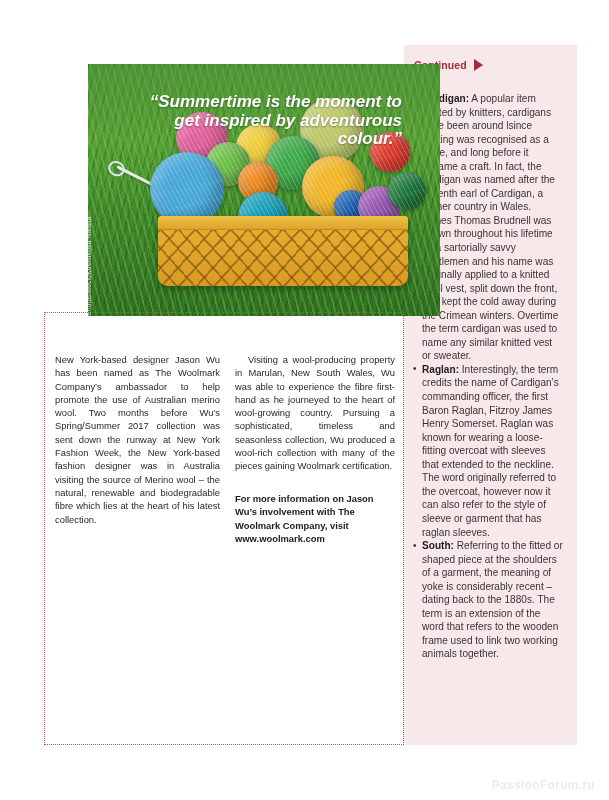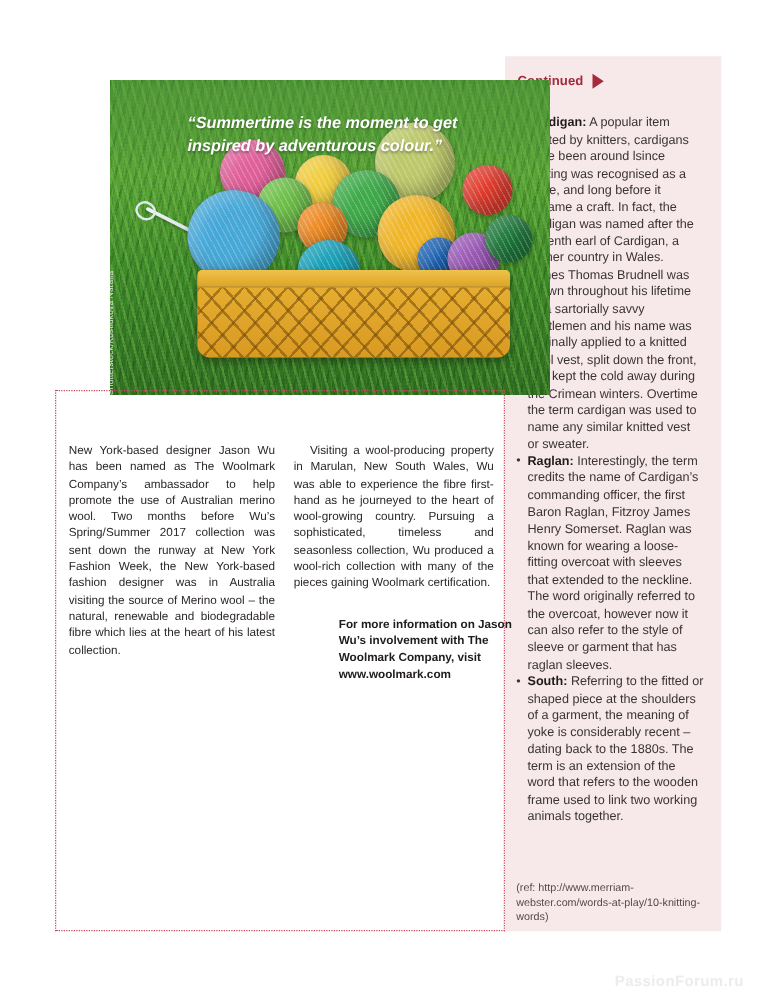--- a/index.html
+++ b/index.html
@@ -119,29 +119,30 @@
       repeating-linear-gradient(106deg, rgba(20,70,15,.22) 0 2px, rgba(0,0,0,0) 2px 8px);
   }
   #hero .blur-top {
     position: absolute;
     left: 0; top: 0; right: 0; height: 95px;
     background: linear-gradient(rgba(96,160,66,.55), rgba(96,160,66,0));
     filter: blur(6px);
   }
   #quote {
     position: absolute;
-    left: 22px;
+    left: 4px;
     top: 12px;
     width: 270px;
     color: #ffffff;
     font-style: italic;
     font-weight: bold;
-    font-size: 13px;
+    font-size: 17px;
     line-height: 18.5px;
     text-shadow: 0 1px 2px rgba(0,0,0,.35);
+    text-align: right;
   }
 
   
   #basket {
     position: absolute;
     left: 70px;
     bottom: 30px;
     width: 250px;
     height: 70px;
     background: linear-gradient(#e8b234, #d99a22);
@@ -240,21 +241,20 @@
   .body-col p.indent { text-indent: 13px; }
   #contact-block {
     position: absolute;
     left: 190px;
     top: 179px;
     width: 160px;
     font-size: 9.4px;
     line-height: 13.3px;
     font-weight: bold;
     color: #1f1b1c;
-    margin-left: 36px;
   }
 
   
   #watermark {
     position: absolute;
     right: 14px;
     bottom: 8px;
     font-size: 12px;
     letter-spacing: .3px;
     color: #ececec;
@@ -279,21 +279,20 @@
         <span class="term">Cardigan:</span><span> A popular item crafted by knitters, cardigans have been around lsince knitting was recognised as a trade, and long before it became a craft. In fact, the cardigan was named after the seventh earl of Cardigan, a former country in Wales. James Thomas Brudnell was known throughout his lifetime as a sartorially savvy gentlemen and his name was originally applied to a knitted wool vest, split down the front, that kept the cold away during the Crimean winters. Overtime the term cardigan was used to name any similar knitted vest or sweater.</span>
       </li>
       <li>
         <span class="term">Raglan:</span><span> Interestingly, the term credits the name of Cardigan’s commanding officer, the first Baron Raglan, Fitzroy James Henry Somerset. Raglan was known for wearing a loose-fitting overcoat with sleeves that extended to the neckline. The word originally referred to the overcoat, however now it can also refer to the style of sleeve or garment that has raglan sleeves.</span>
       </li>
       <li>
         <span class="term">South:</span><span> Referring to the fitted or shaped piece at the shoulders of a garment, the meaning of yoke is considerably recent – dating back to the 1880s. The term is an extension of the word that refers to the wooden frame used to link two working animals together.</span>
       </li>
     </ul>
 
-    <div id="ref-note">(ref: http://www.merriam-webster.com/words-at-play/10-knitting-words)</div>
   </aside>
 
   <figure id="hero">
     <div class="grass"></div>
     <div class="blur-top"></div>
 
     <div id="needle"></div>
 
     <div id="yarn-layer">
         <div class="yarn" style="left: 88px; top: 48px; width: 52px; height: 52px; background: rgb(224, 96, 154);"></div>

